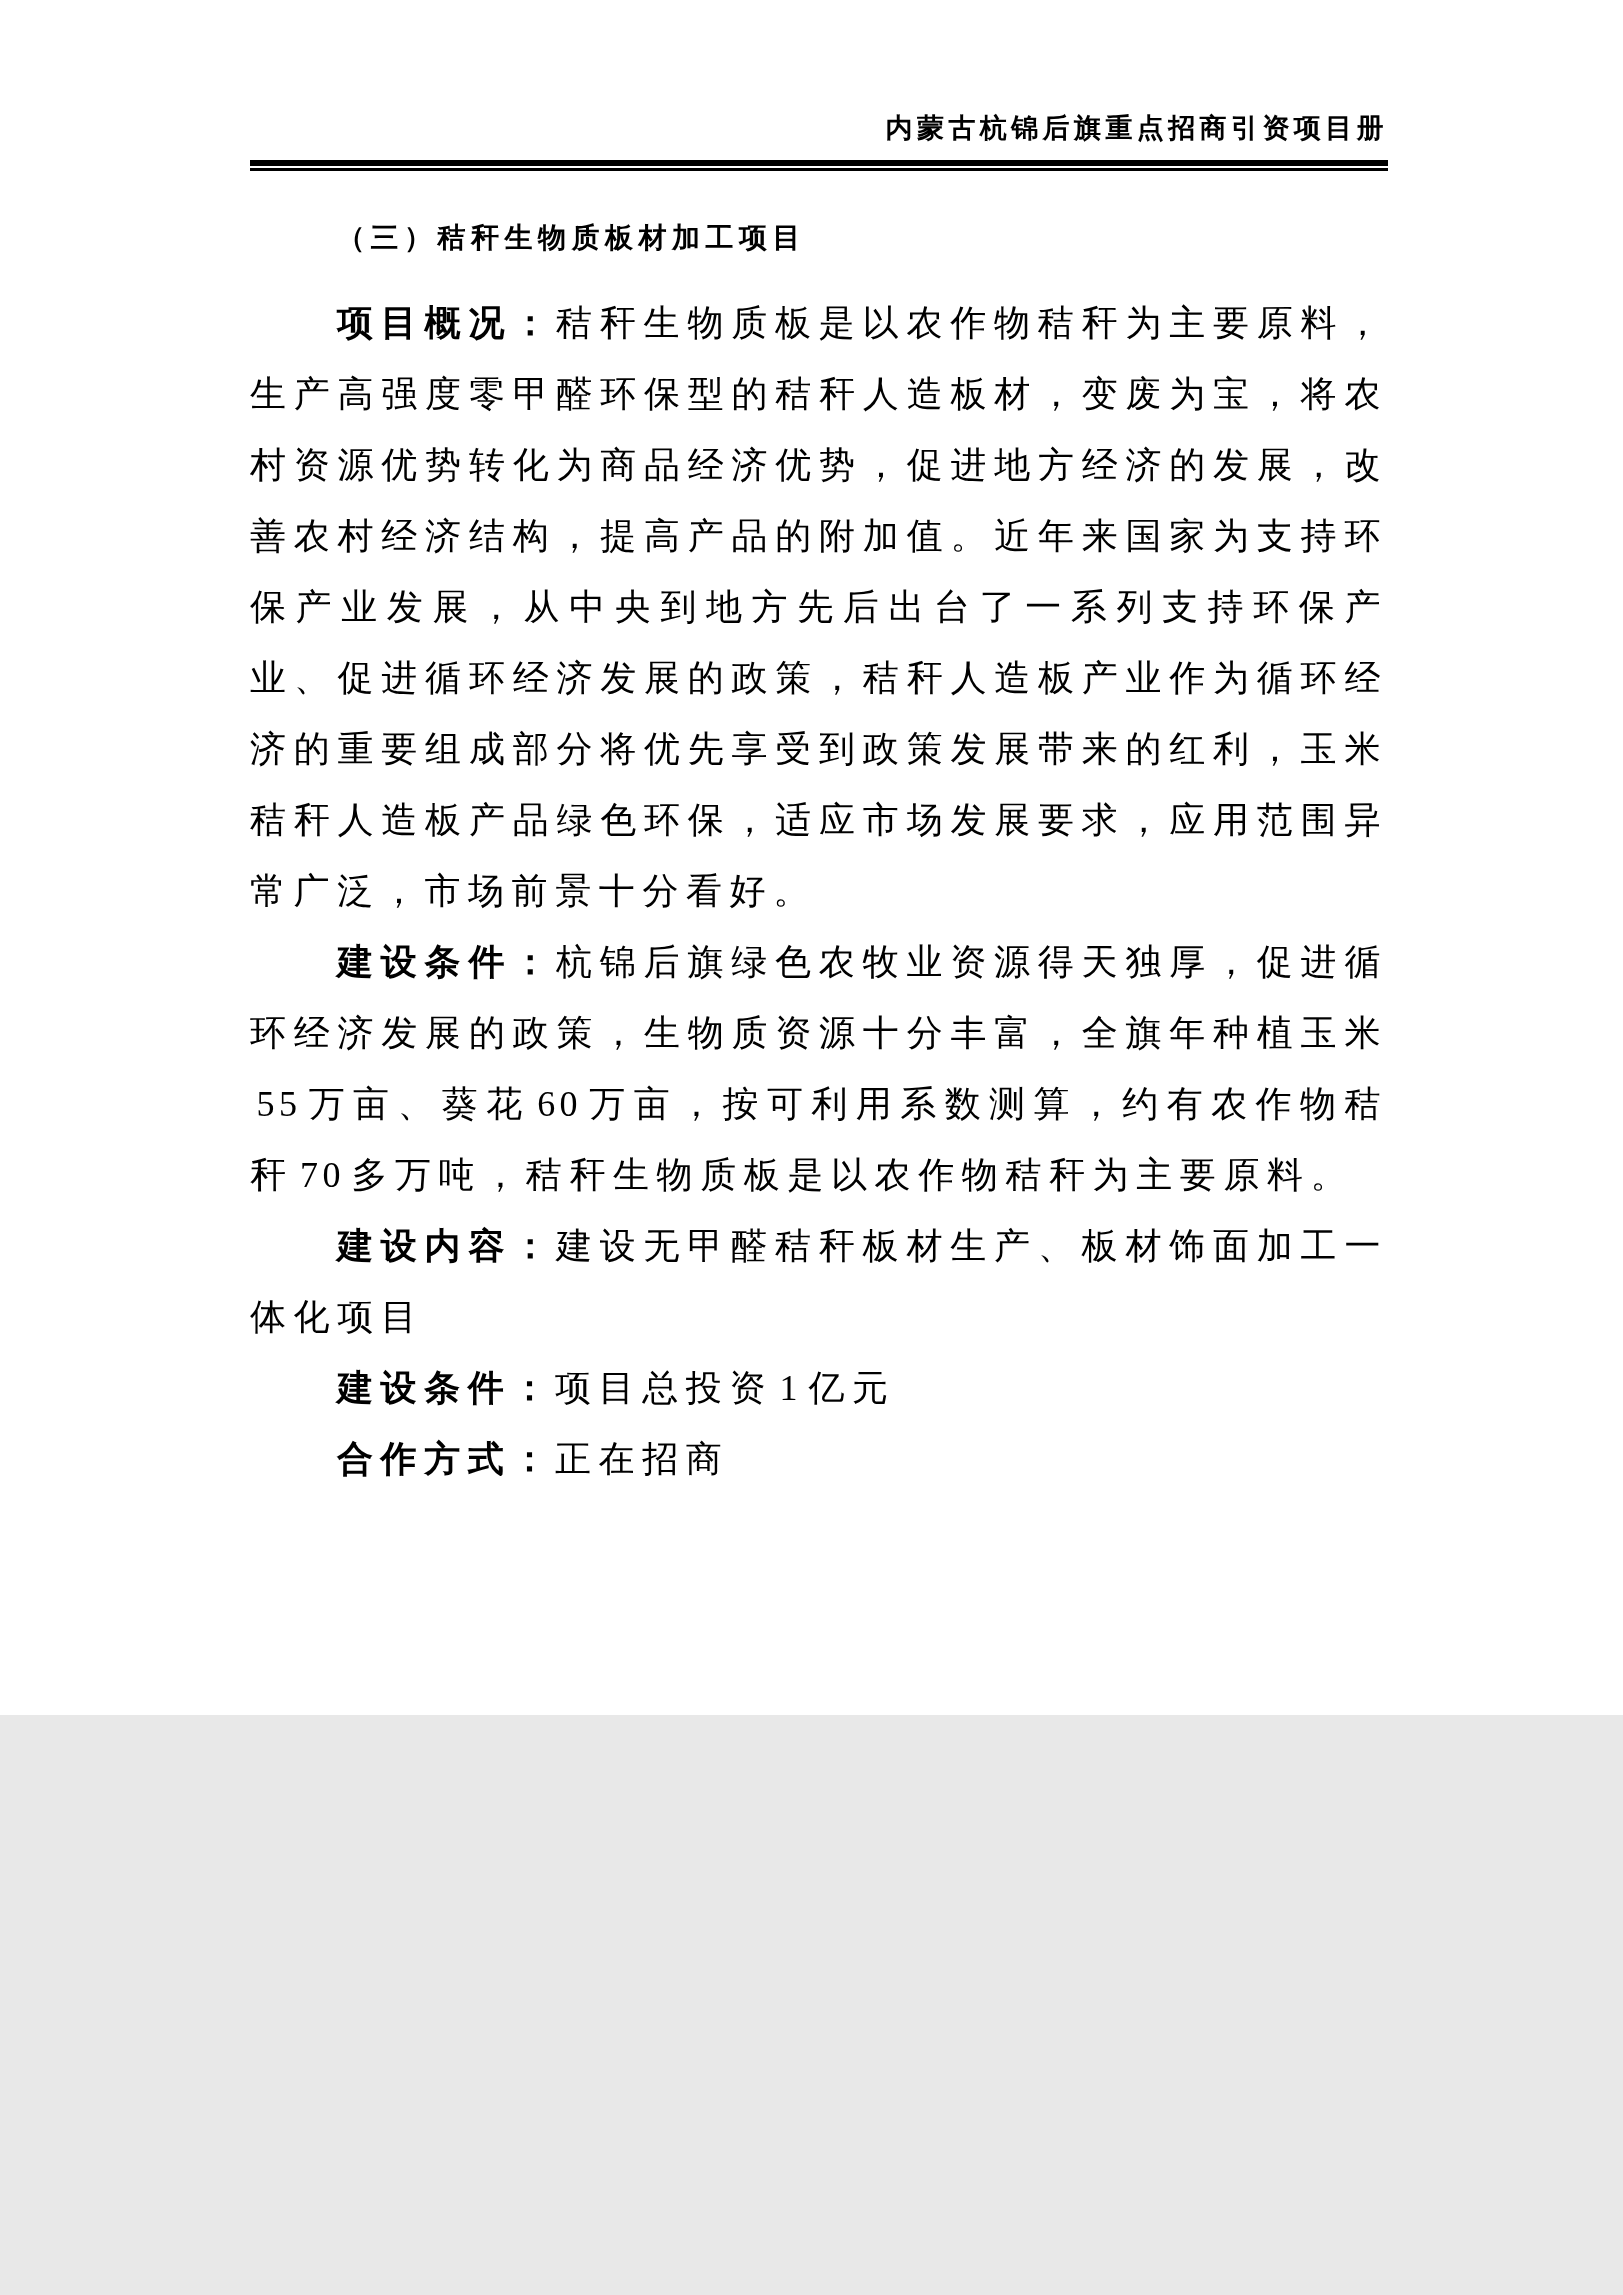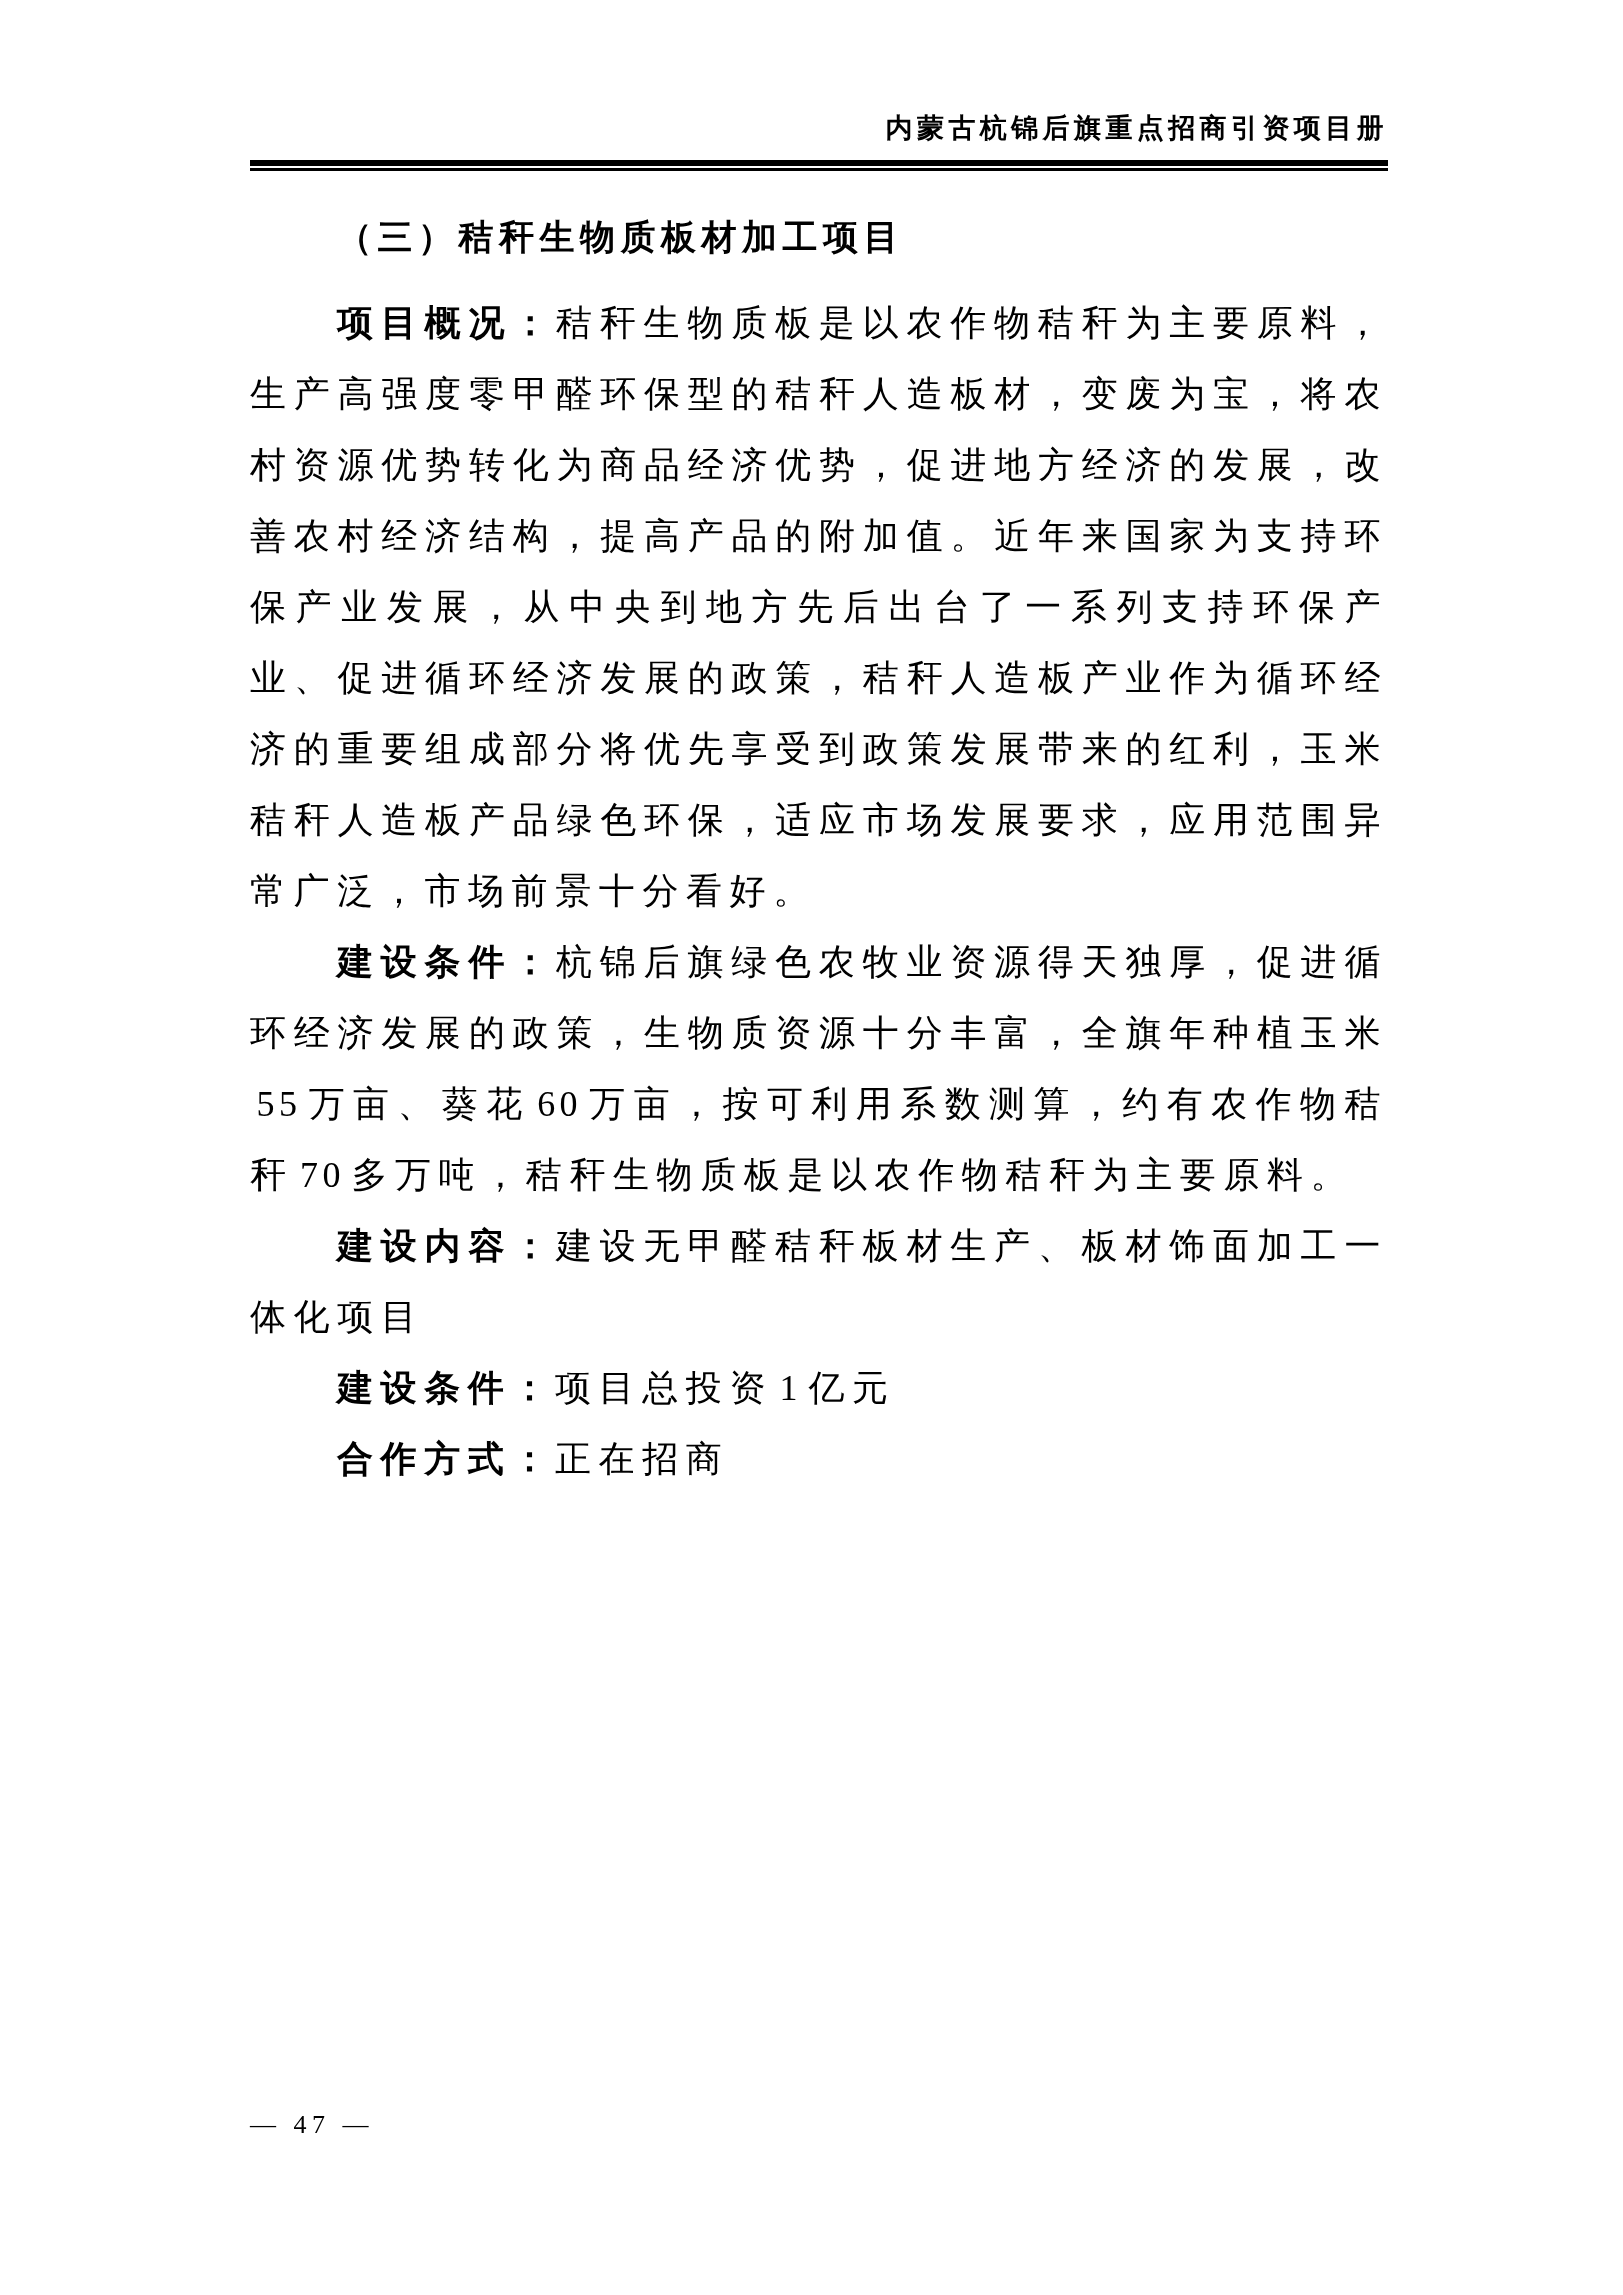--- a/index.html
+++ b/index.html
@@ -1,19 +1,19 @@
 <!DOCTYPE html>
 <html style="font-size:8.7px"><head>
 <meta charset="utf-8">
 <style>
   html, body { margin: 0; padding: 0; background: #e8e8e8; }
   .page {
     position: relative;
     width: 1623px;
-    height: 2295px;
+    height: 1715px;
     margin: 0 auto;
     background: #ffffff;
     color: #000000;
     font-family: "Liberation Serif", serif;
     overflow: hidden;
   }
   .header-block {
     padding-top: 112px;
     margin: 0 235px 0 250px;
     text-align: right;
@@ -30,21 +30,21 @@
   .rule-thin  { height: 2.2px;  background: #000; margin-top: 2.7px;  }
   .content {
     margin: 31px 235px 0 250px;
     font-size: 36px;
     line-height: 71px;
     letter-spacing: 7.6px;
     text-align: justify;
     text-justify: inter-ideograph;
   }
   .section-title {
-    font-size: 35px;
+    font-size: 28px;
     font-weight: bold;
     letter-spacing: 5.5px;
     margin: 0 0 15.3px 0;
     text-indent: 87px;
     text-align: left;
   }
   .para { margin: 0; text-indent: 87px; }
   .label { font-weight: bold; }
   .num {
     font-family: "Liberation Serif", serif;

